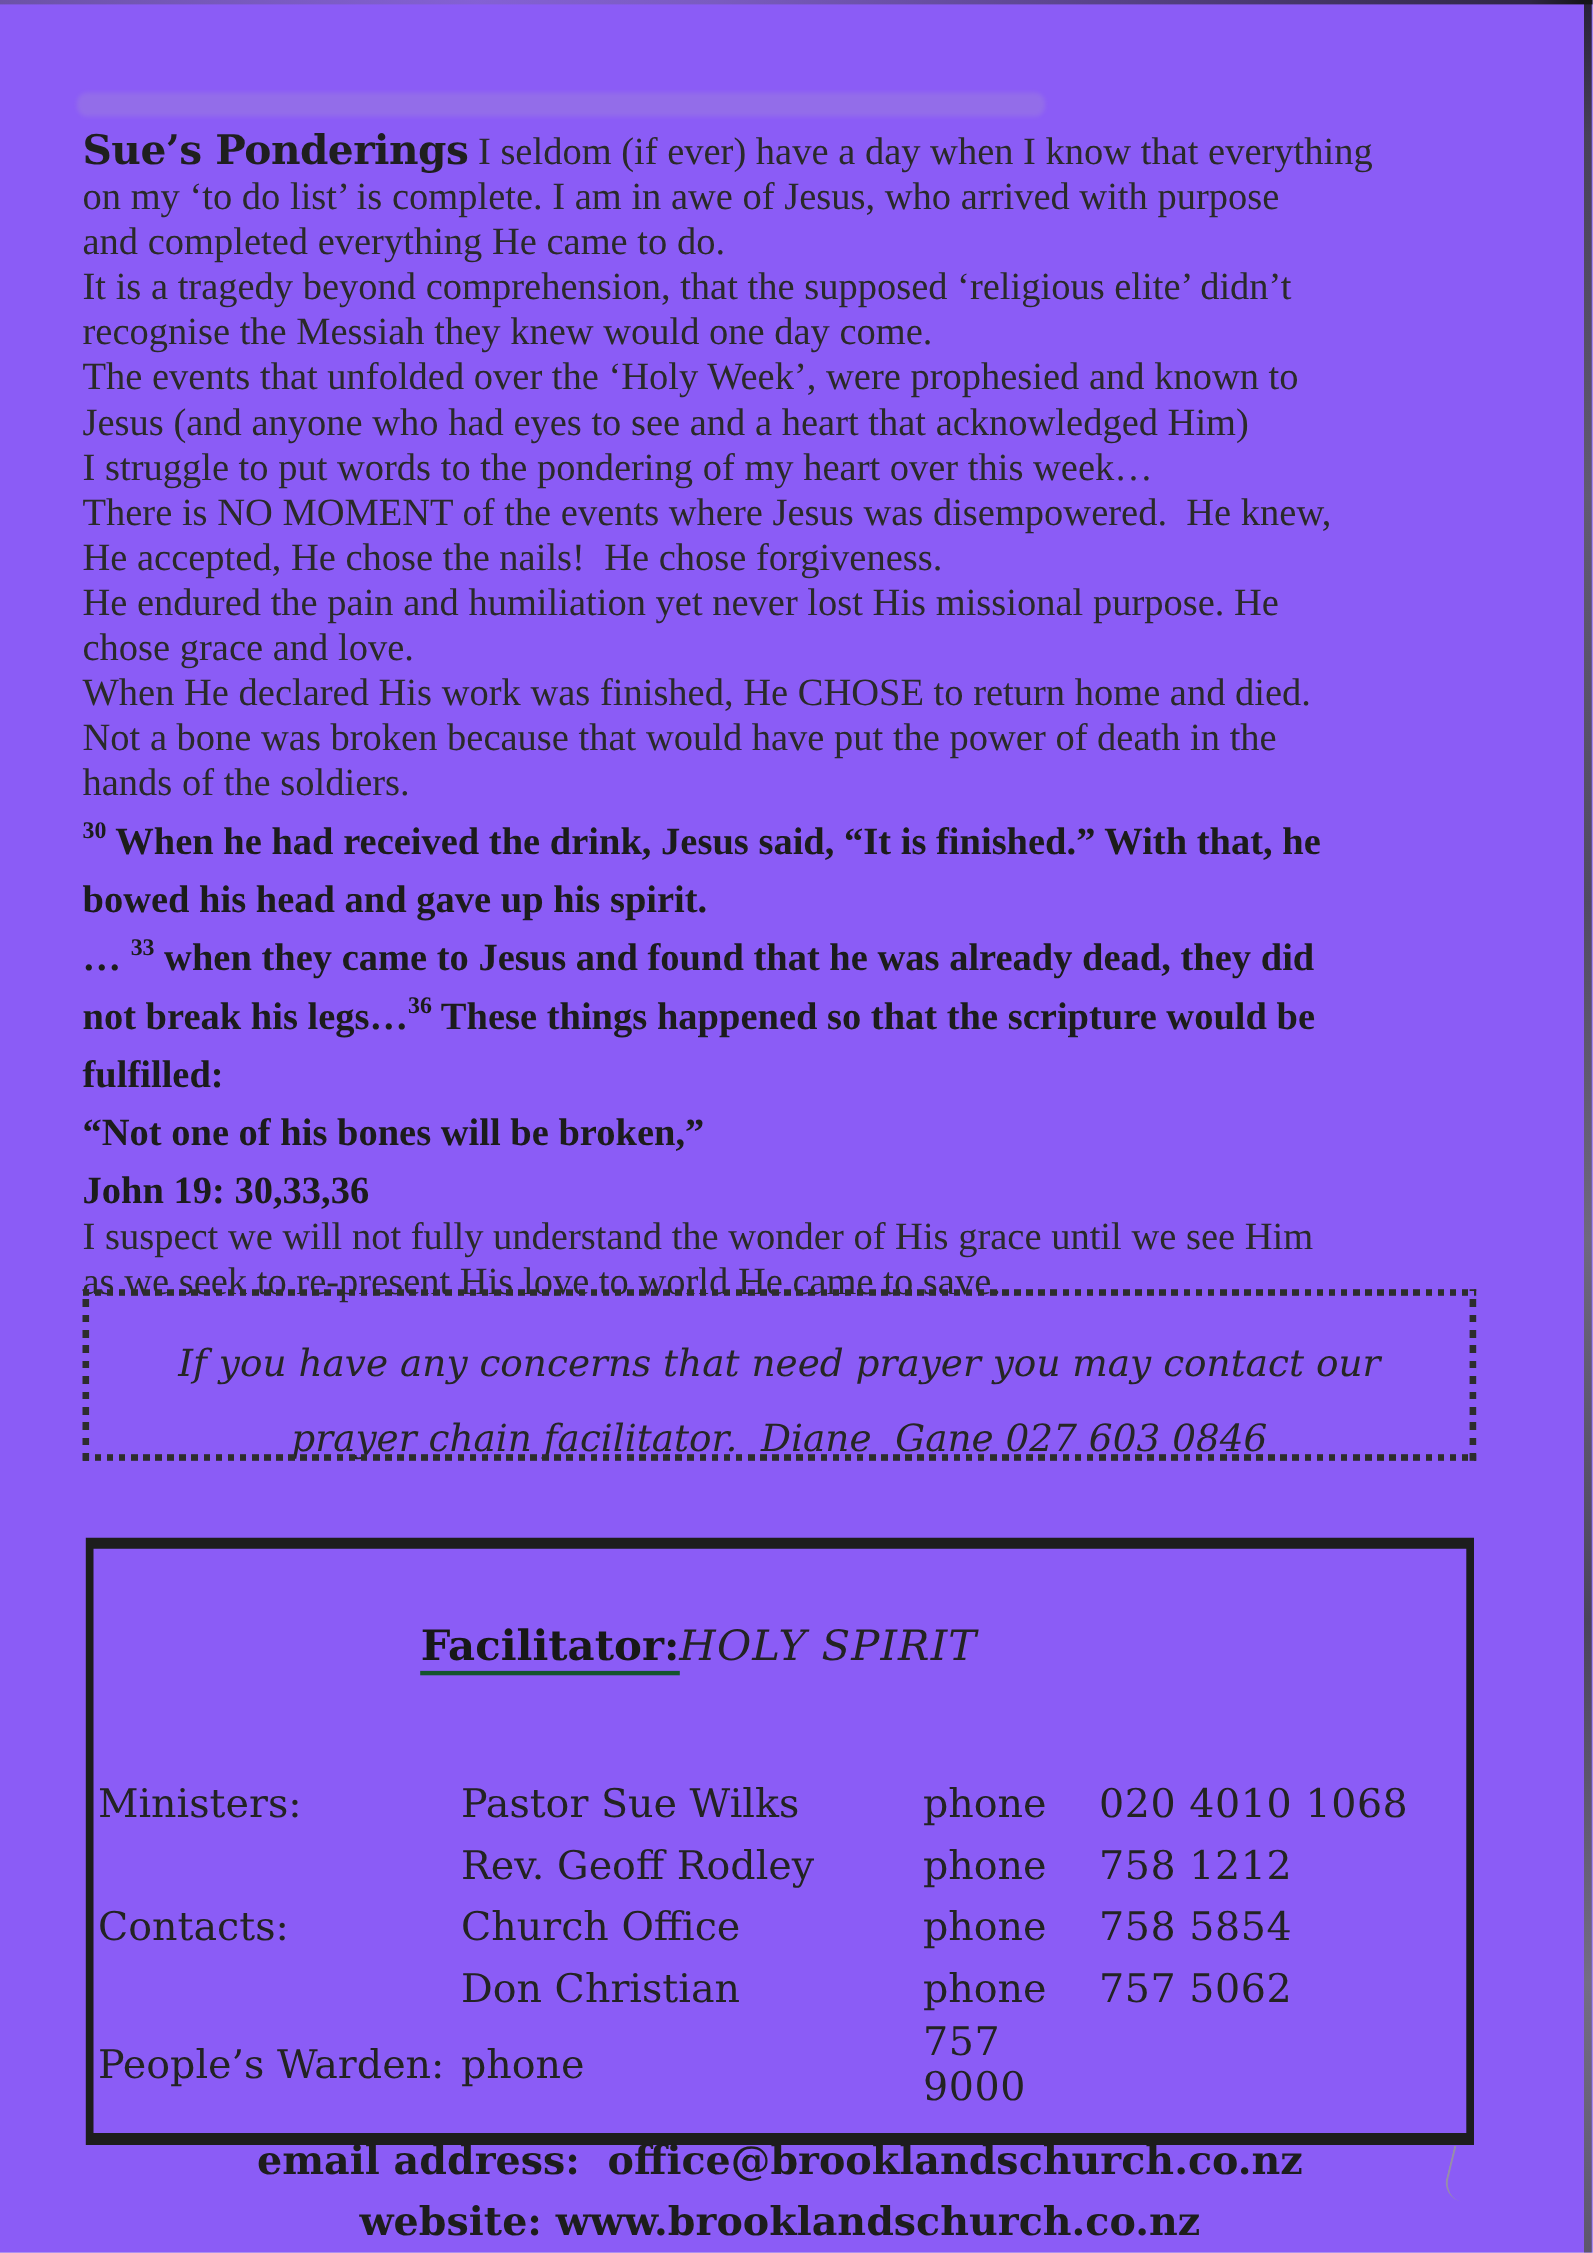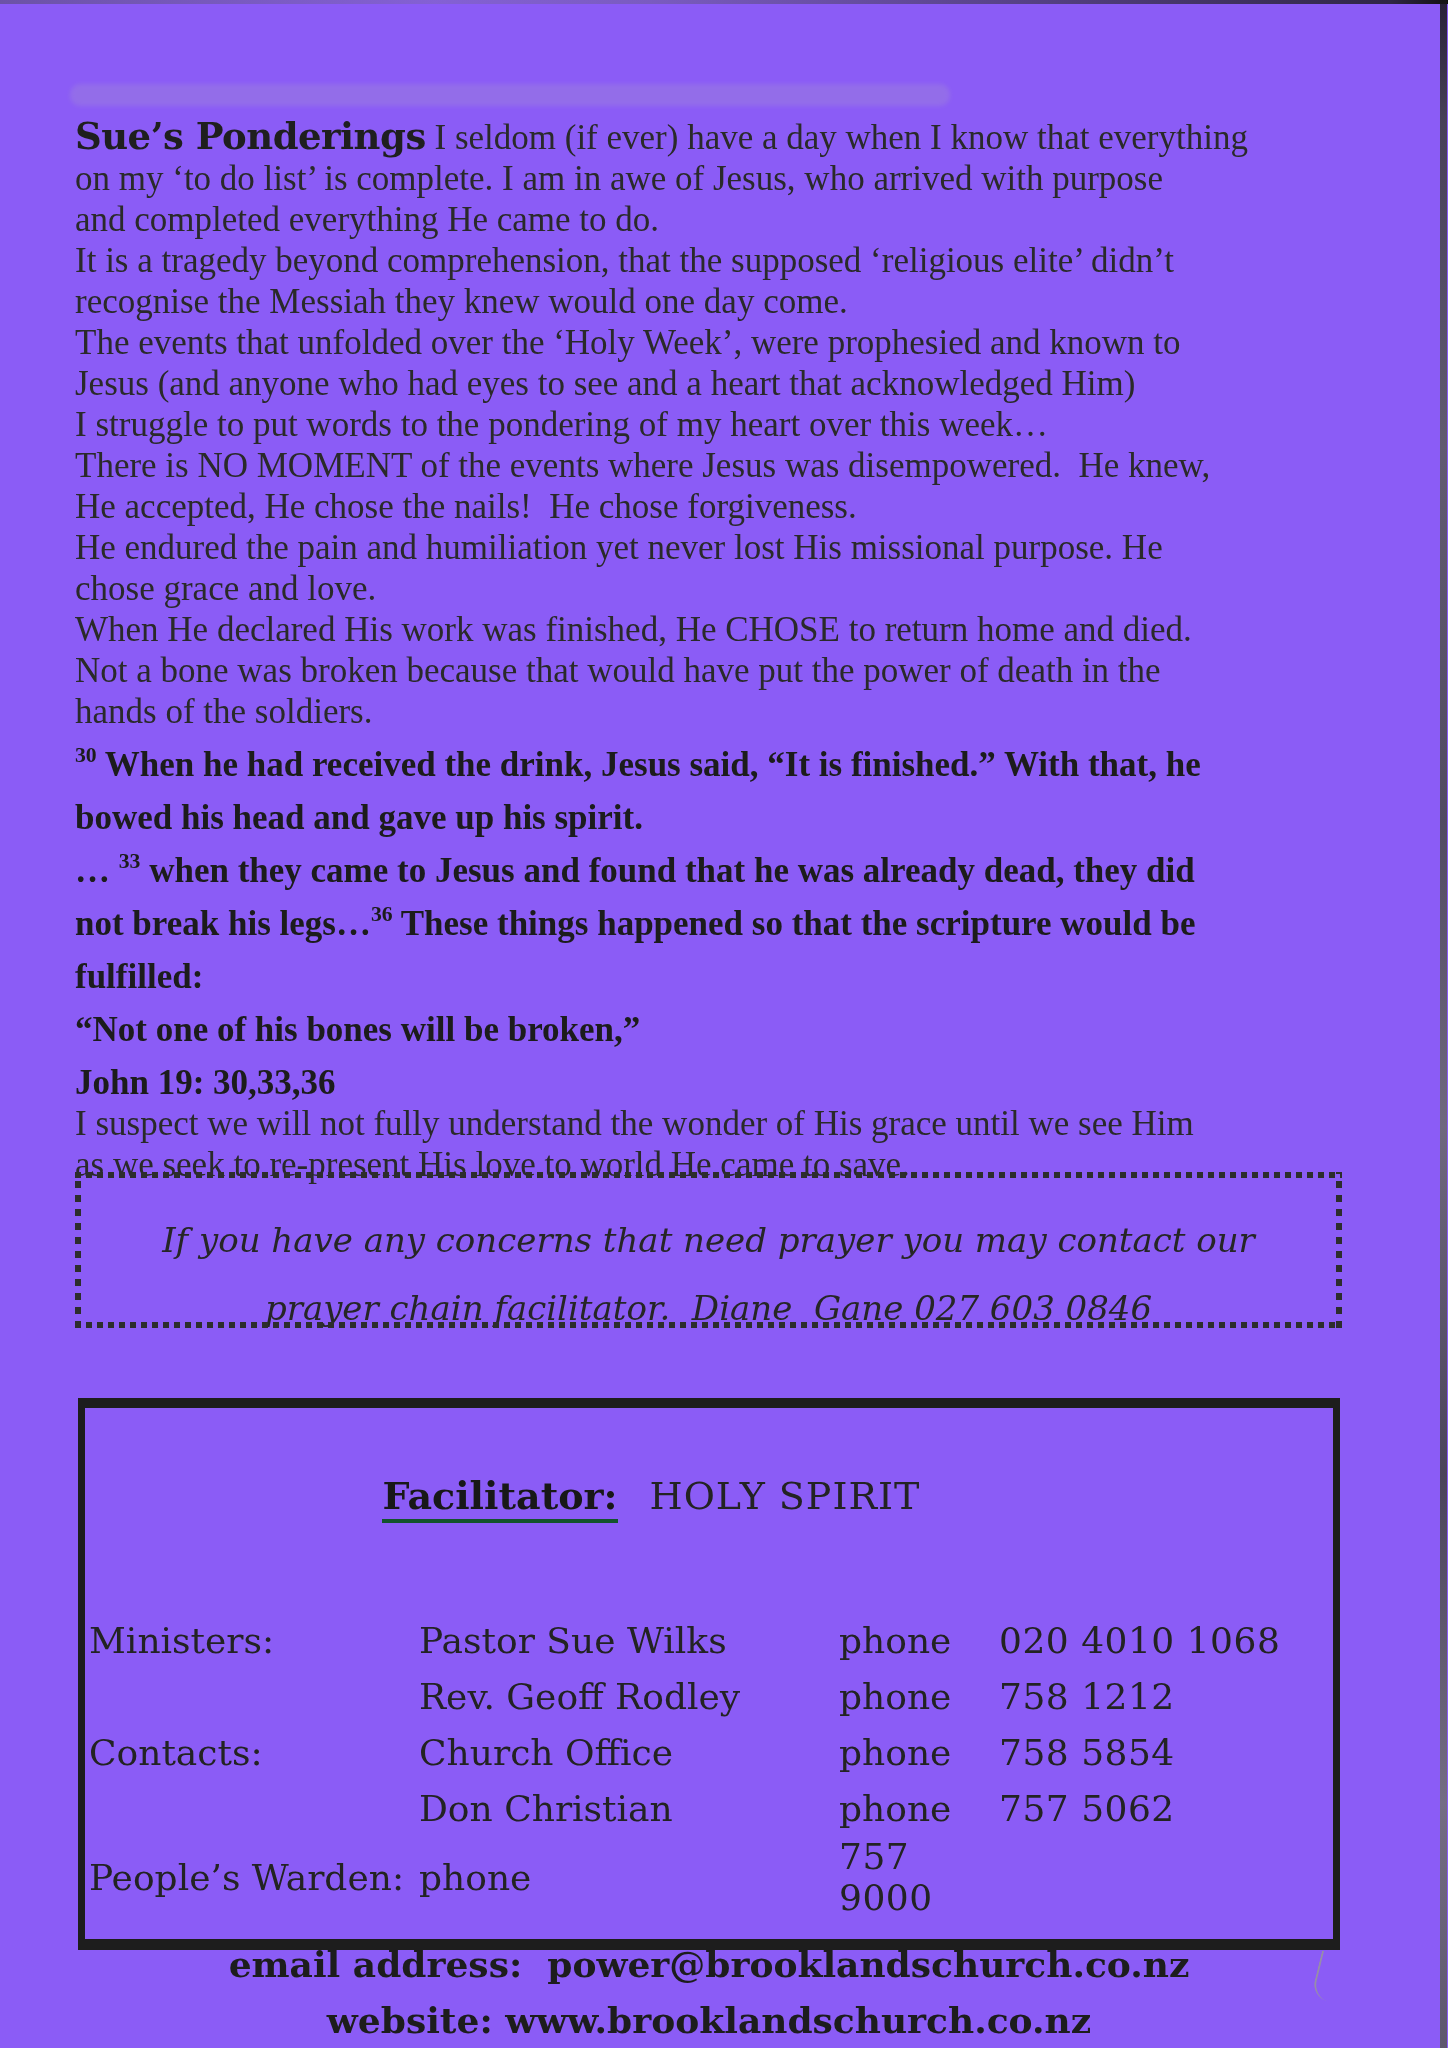--- a/index.html
+++ b/index.html
@@ -90,21 +90,21 @@
   }
   .facilitator-line {
     margin:16px 0 0 225px;
     font-size:38px; line-height:48px;
     white-space:pre-wrap;
   }
   .fac-label {
     font-weight:700; color:#181818;
     border-bottom:4px solid #14532d; padding-bottom:1px;
   }
-  .fac-value { margin-left:32px; letter-spacing:1px;text-align:right; }
+  .fac-value { font-style:italic; margin-left:0; letter-spacing:1px;text-align:right; }
 
   .contact-rows { margin-top:44px; }
   .crow {
     display:grid;
     grid-template-columns:330px 420px 160px auto;
     align-items:center;
     height:56px;
     font-size:36px;
     padding-left:4px;
   }
@@ -196,18 +196,18 @@
           <span class="pnum">757 5062</span>
         </div>
         <div class="crow">
           <span class="role">People’s Warden:</span>
           <span class="plabel">phone</span>
           <span class="pnum">757 9000</span>
         </div>
       </div>
 
     <div class="box-footer">
-      <div class="footer-line"><span>email address:</span><span>  </span><span>power@brooklandschurch.co.nz</span></div>
+      <div class="footer-line"><span>email address:</span><span>  </span><span>office@brooklandschurch.co.nz</span></div>
       <div class="footer-line"><span>website:</span><span> </span><span>www.brooklandschurch.co.nz</span></div>
     </div>
   </div>
 
 </div>
 
 </body></html>

